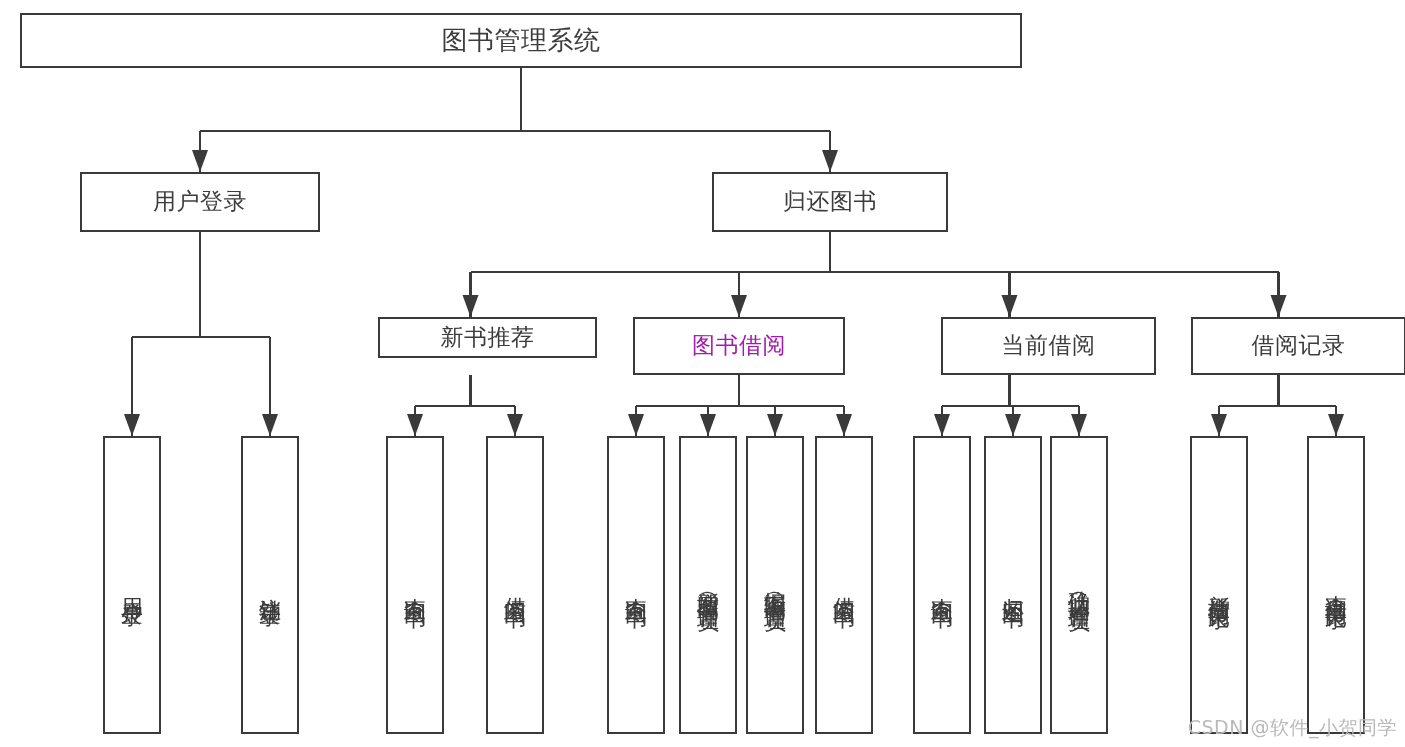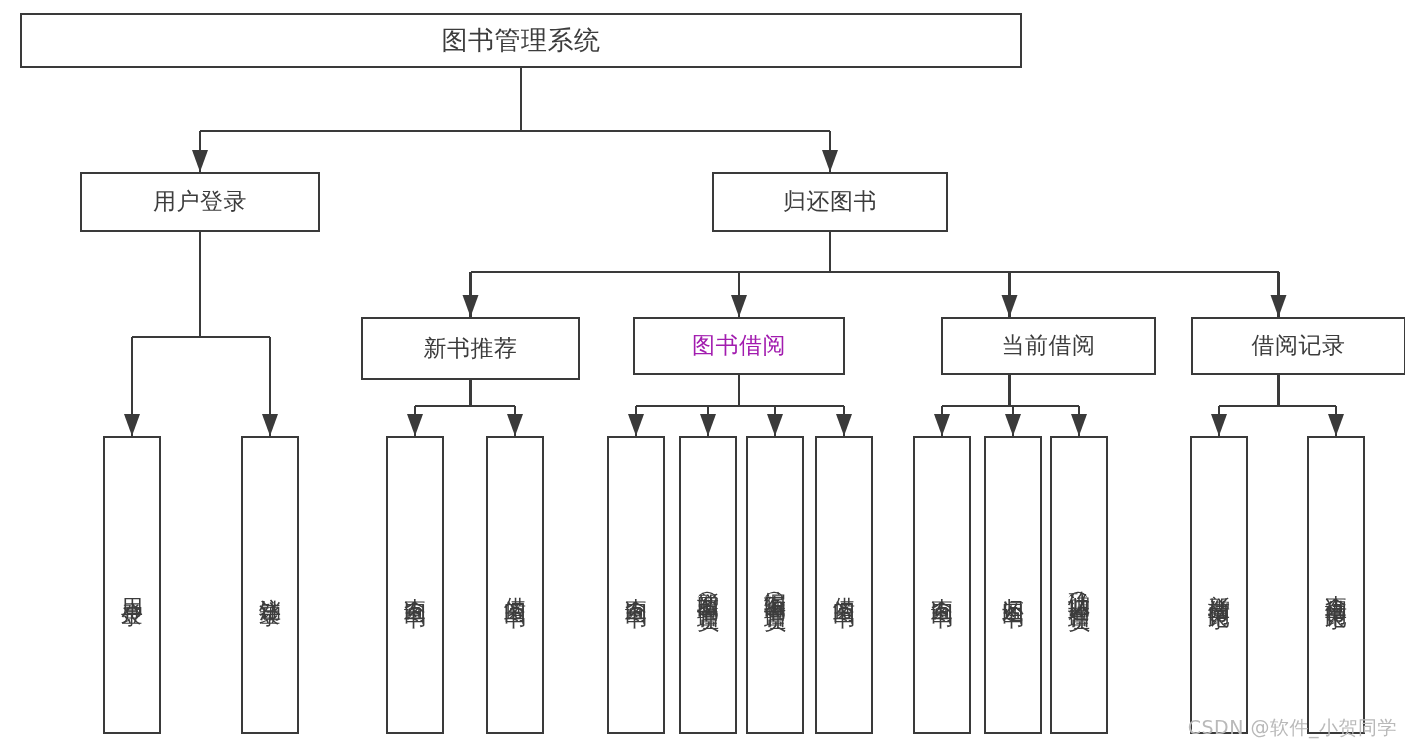--- a/index.html
+++ b/index.html
@@ -129,21 +129,21 @@
   <div id="node-layer">
       <div class="node title" style="left: 20px; top: 13px; width: 1002px; height: 55px; border-color: rgb(58, 58, 58); background: rgb(255, 255, 255);">
         <span class="node-label" style="color: rgb(60, 60, 60);">图书管理系统</span>
       </div>
       <div class="node" style="left: 80px; top: 172px; width: 240px; height: 60px; border-color: rgb(58, 58, 58); background: rgb(255, 255, 255);">
         <span class="node-label" style="color: rgb(60, 60, 60);">用户登录</span>
       </div>
       <div class="node" style="left: 712px; top: 172px; width: 236px; height: 60px; border-color: rgb(58, 58, 58); background: rgb(255, 255, 255);">
         <span class="node-label" style="color: rgb(60, 60, 60);">归还图书</span>
       </div>
-      <div class="node" style="left: 361px; top: 317px; width: 219px; height: 63px; border-color: rgb(58, 58, 58); background: rgb(255, 255, 255);">
+      <div class="node" style="left: 378px; top: 317px; width: 219px; height: 41px; border-color: rgb(58, 58, 58); background: rgb(255, 255, 255);">
         <span class="node-label" style="color: rgb(60, 60, 60);">新书推荐</span>
       </div>
       <div class="node" style="left: 633px; top: 317px; width: 212px; height: 58px; border-color: rgb(58, 58, 58); background: rgb(255, 255, 255);">
         <span class="node-label" style="color: #a21caf;">图书借阅</span>
       </div>
       <div class="node" style="left: 902px; top: 317px; width: 215px; height: 58px; border-color: rgb(58, 58, 58); background: rgb(255, 255, 255); margin-left: 39px;">
         <span class="node-label" style="color: rgb(60, 60, 60);">当前借阅</span>
       </div>
       <div class="node" style="left: 1171px; top: 317px; width: 215px; height: 58px; border-color: rgb(58, 58, 58); background: rgb(255, 255, 255); margin-left: 20px;">
         <span class="node-label" style="color: rgb(60, 60, 60);">借阅记录</span>

